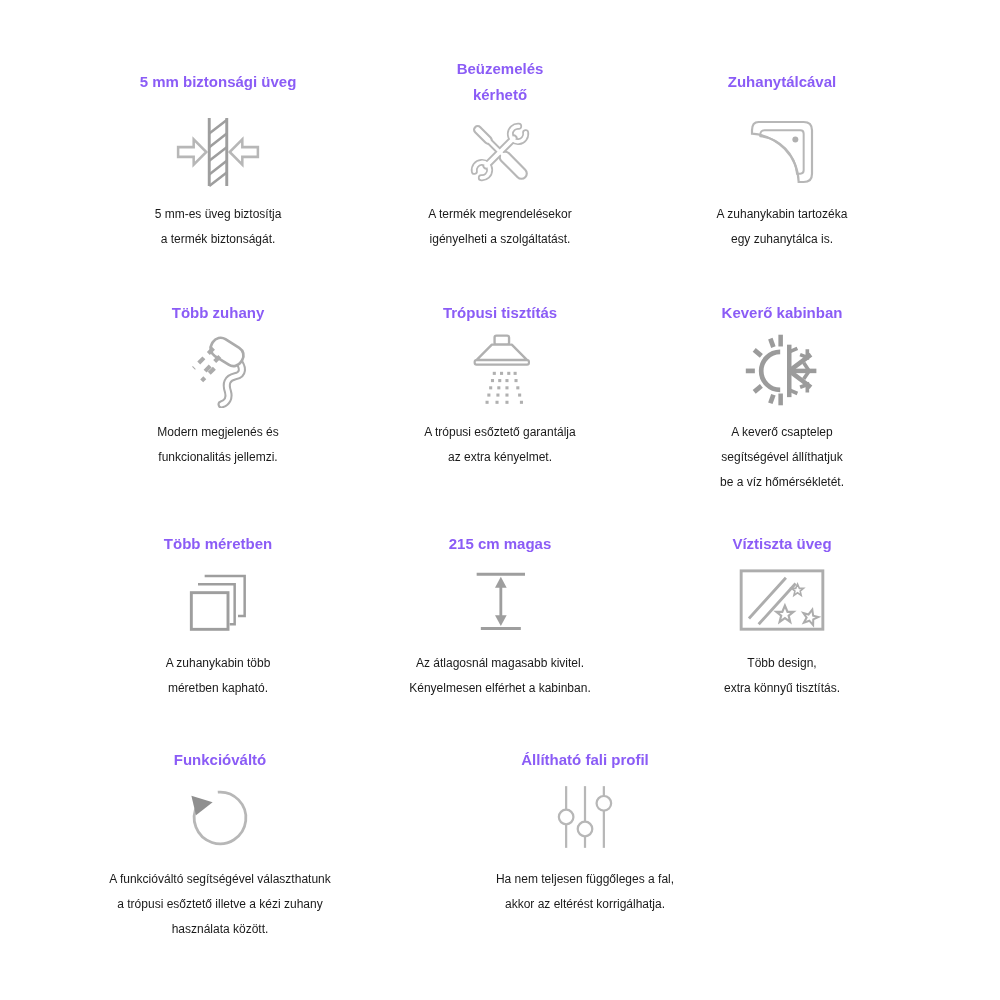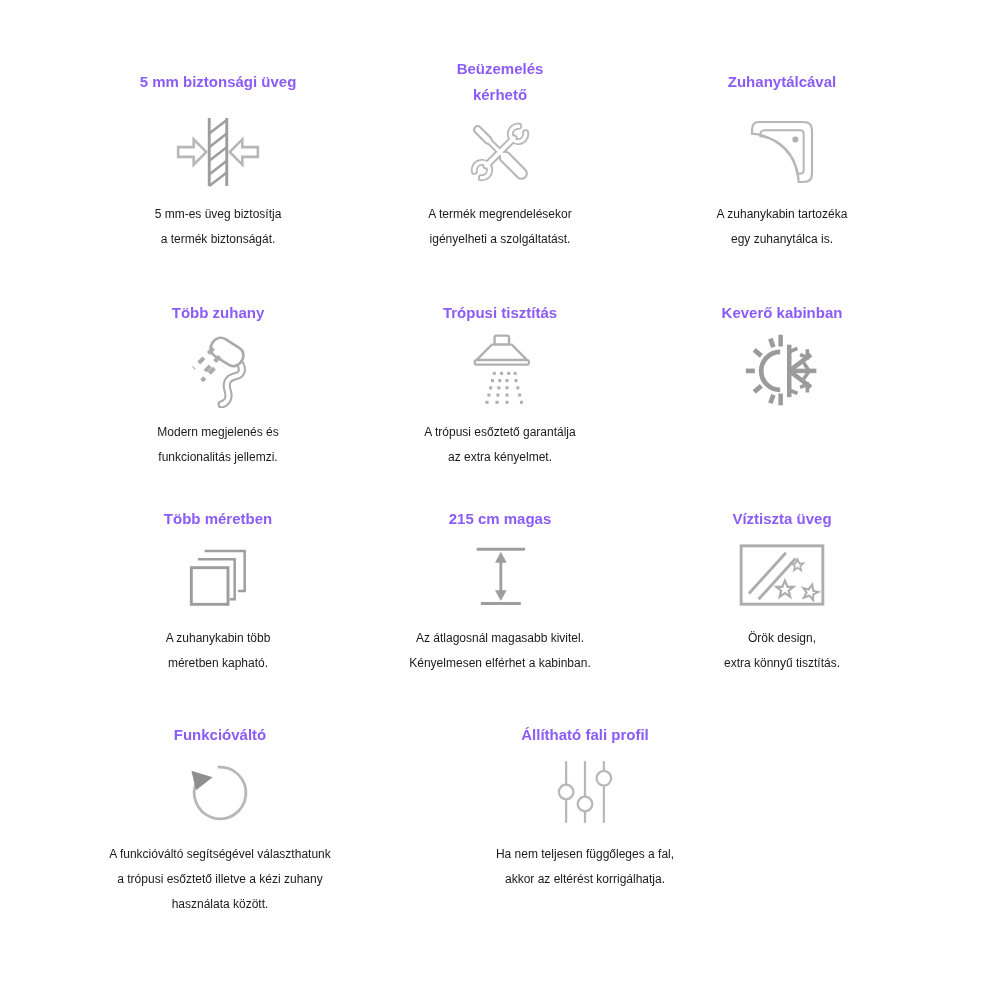--- a/index.html
+++ b/index.html
@@ -192,20 +192,23 @@
           </g>
           <g stroke="#9b9b9b" stroke-width="4" fill="none">
             <path d="M68 34 L74 43 L68 52"></path>
             <path d="M64 25 L72 28 L72 19"></path>
             <path d="M64 61 L72 58 L72 67"></path>
             <path d="M52 22 L61 18"></path>
             <path d="M52 64 L61 68"></path>
           </g>
         </svg>
       </div>
+      <p class="desc">A keverő csaptelep
+segítségével állíthatjuk
+be a víz hőmérsékletét.</p>
     </div>
   </div>
 
   <div class="frow row3">
 
     <div class="cell">
       <h3 class="title">
           <span>Több méretben</span>
         </h3>
       <div class="iconwrap">
@@ -244,21 +247,21 @@
         <svg width="92" height="70" viewBox="0 0 92 72">
           <rect x="4" y="5" width="84" height="60" fill="#ffffff" stroke="#adadad" stroke-width="3"></rect>
           <path d="M12 54 L50 12 M22 60 L60 18" stroke="#adadad" stroke-width="3" fill="none"></path>
           <g fill="#ffffff" stroke="#adadad" stroke-width="2">
             <path transform="translate(62,25) scale(0.8)" d="M0,-8 L2.35,-2.47 L7.6,-2.47 L3.36,0.94 L4.7,6.47 L0,3.2 L-4.7,6.47 L-3.36,0.94 L-7.6,-2.47 L-2.35,-2.47 Z"></path>
             <path transform="translate(49,50) scale(1.15)" d="M0,-8 L2.35,-2.47 L7.6,-2.47 L3.36,0.94 L4.7,6.47 L0,3.2 L-4.7,6.47 L-3.36,0.94 L-7.6,-2.47 L-2.35,-2.47 Z"></path>
             <path transform="translate(75,53) scale(1.05) rotate(15)" d="M0,-8 L2.35,-2.47 L7.6,-2.47 L3.36,0.94 L4.7,6.47 L0,3.2 L-4.7,6.47 L-3.36,0.94 L-7.6,-2.47 L-2.35,-2.47 Z"></path>
           </g>
         </svg>
       </div>
-      <p class="desc">Örök design,
+      <p class="desc">Több design,
 extra könnyű tisztítás.</p>
     </div>
   </div>
 
   <div class="row4">
 
     <div class="cell wide-a">
       <h3 class="title">
           <span>Funkcióváltó</span>
         </h3>

